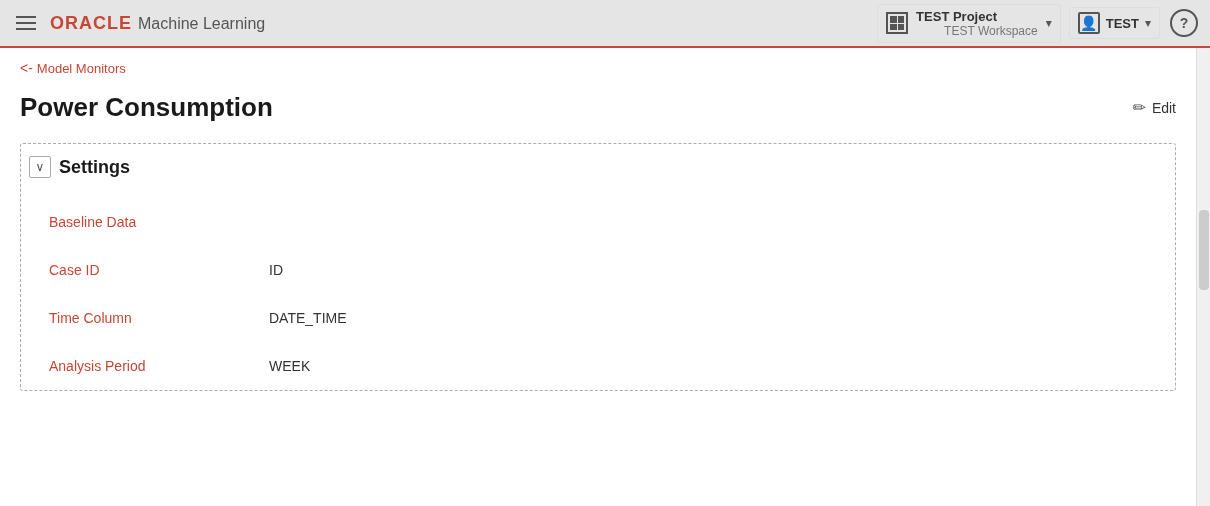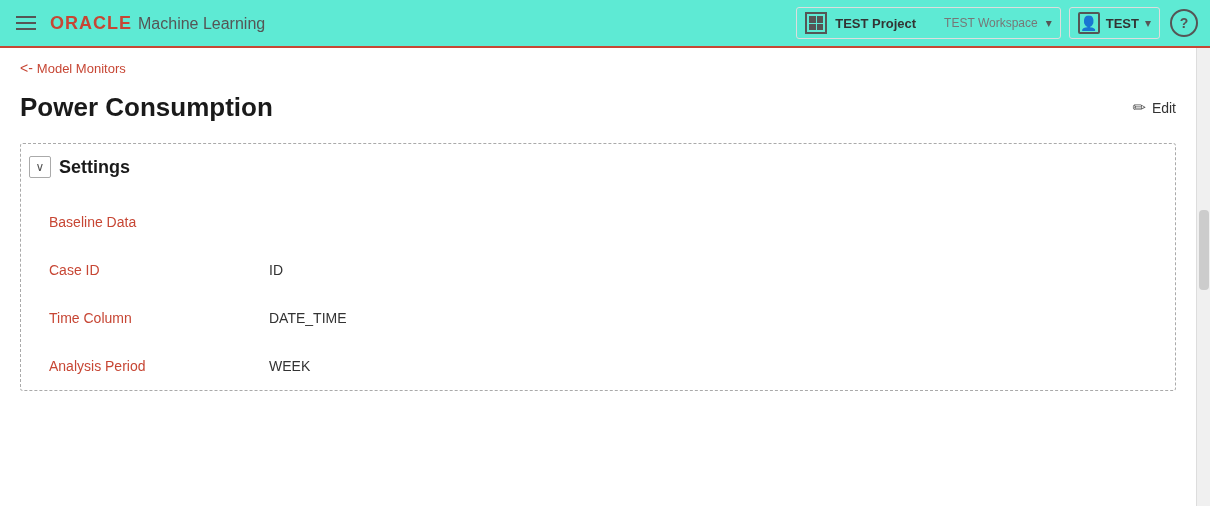--- a/index.html
+++ b/index.html
@@ -11,21 +11,21 @@
       width: 1210px;
       height: 506px;
       overflow: hidden;
     }
 
     
     .header {
       display: flex;
       align-items: center;
       height: 48px;
-      background: #5eead4;
+      background: #e5e5e5;
       border-bottom: 2px solid #c74634;
       padding: 0 12px;
       position: relative;
     }
     .header-left {
       display: flex;
       align-items: center;
       gap: 10px;
       flex: 1;
     }
@@ -82,21 +82,21 @@
       grid-template-columns: 1fr 1fr;
       grid-template-rows: 1fr 1fr;
       gap: 1px;
       padding: 2px;
     }
     .project-icon-cell {
       background: #555;
     }
     .project-info {
       display: flex;
-      flex-direction: row;
+      flex-direction: column;
     }
     .project-name {
       font-weight: 700;
       font-size: 13px;
       color: #333;
     }
     .project-workspace {
       font-size: 12px;
       color: #777;
       margin-left: 28px;

